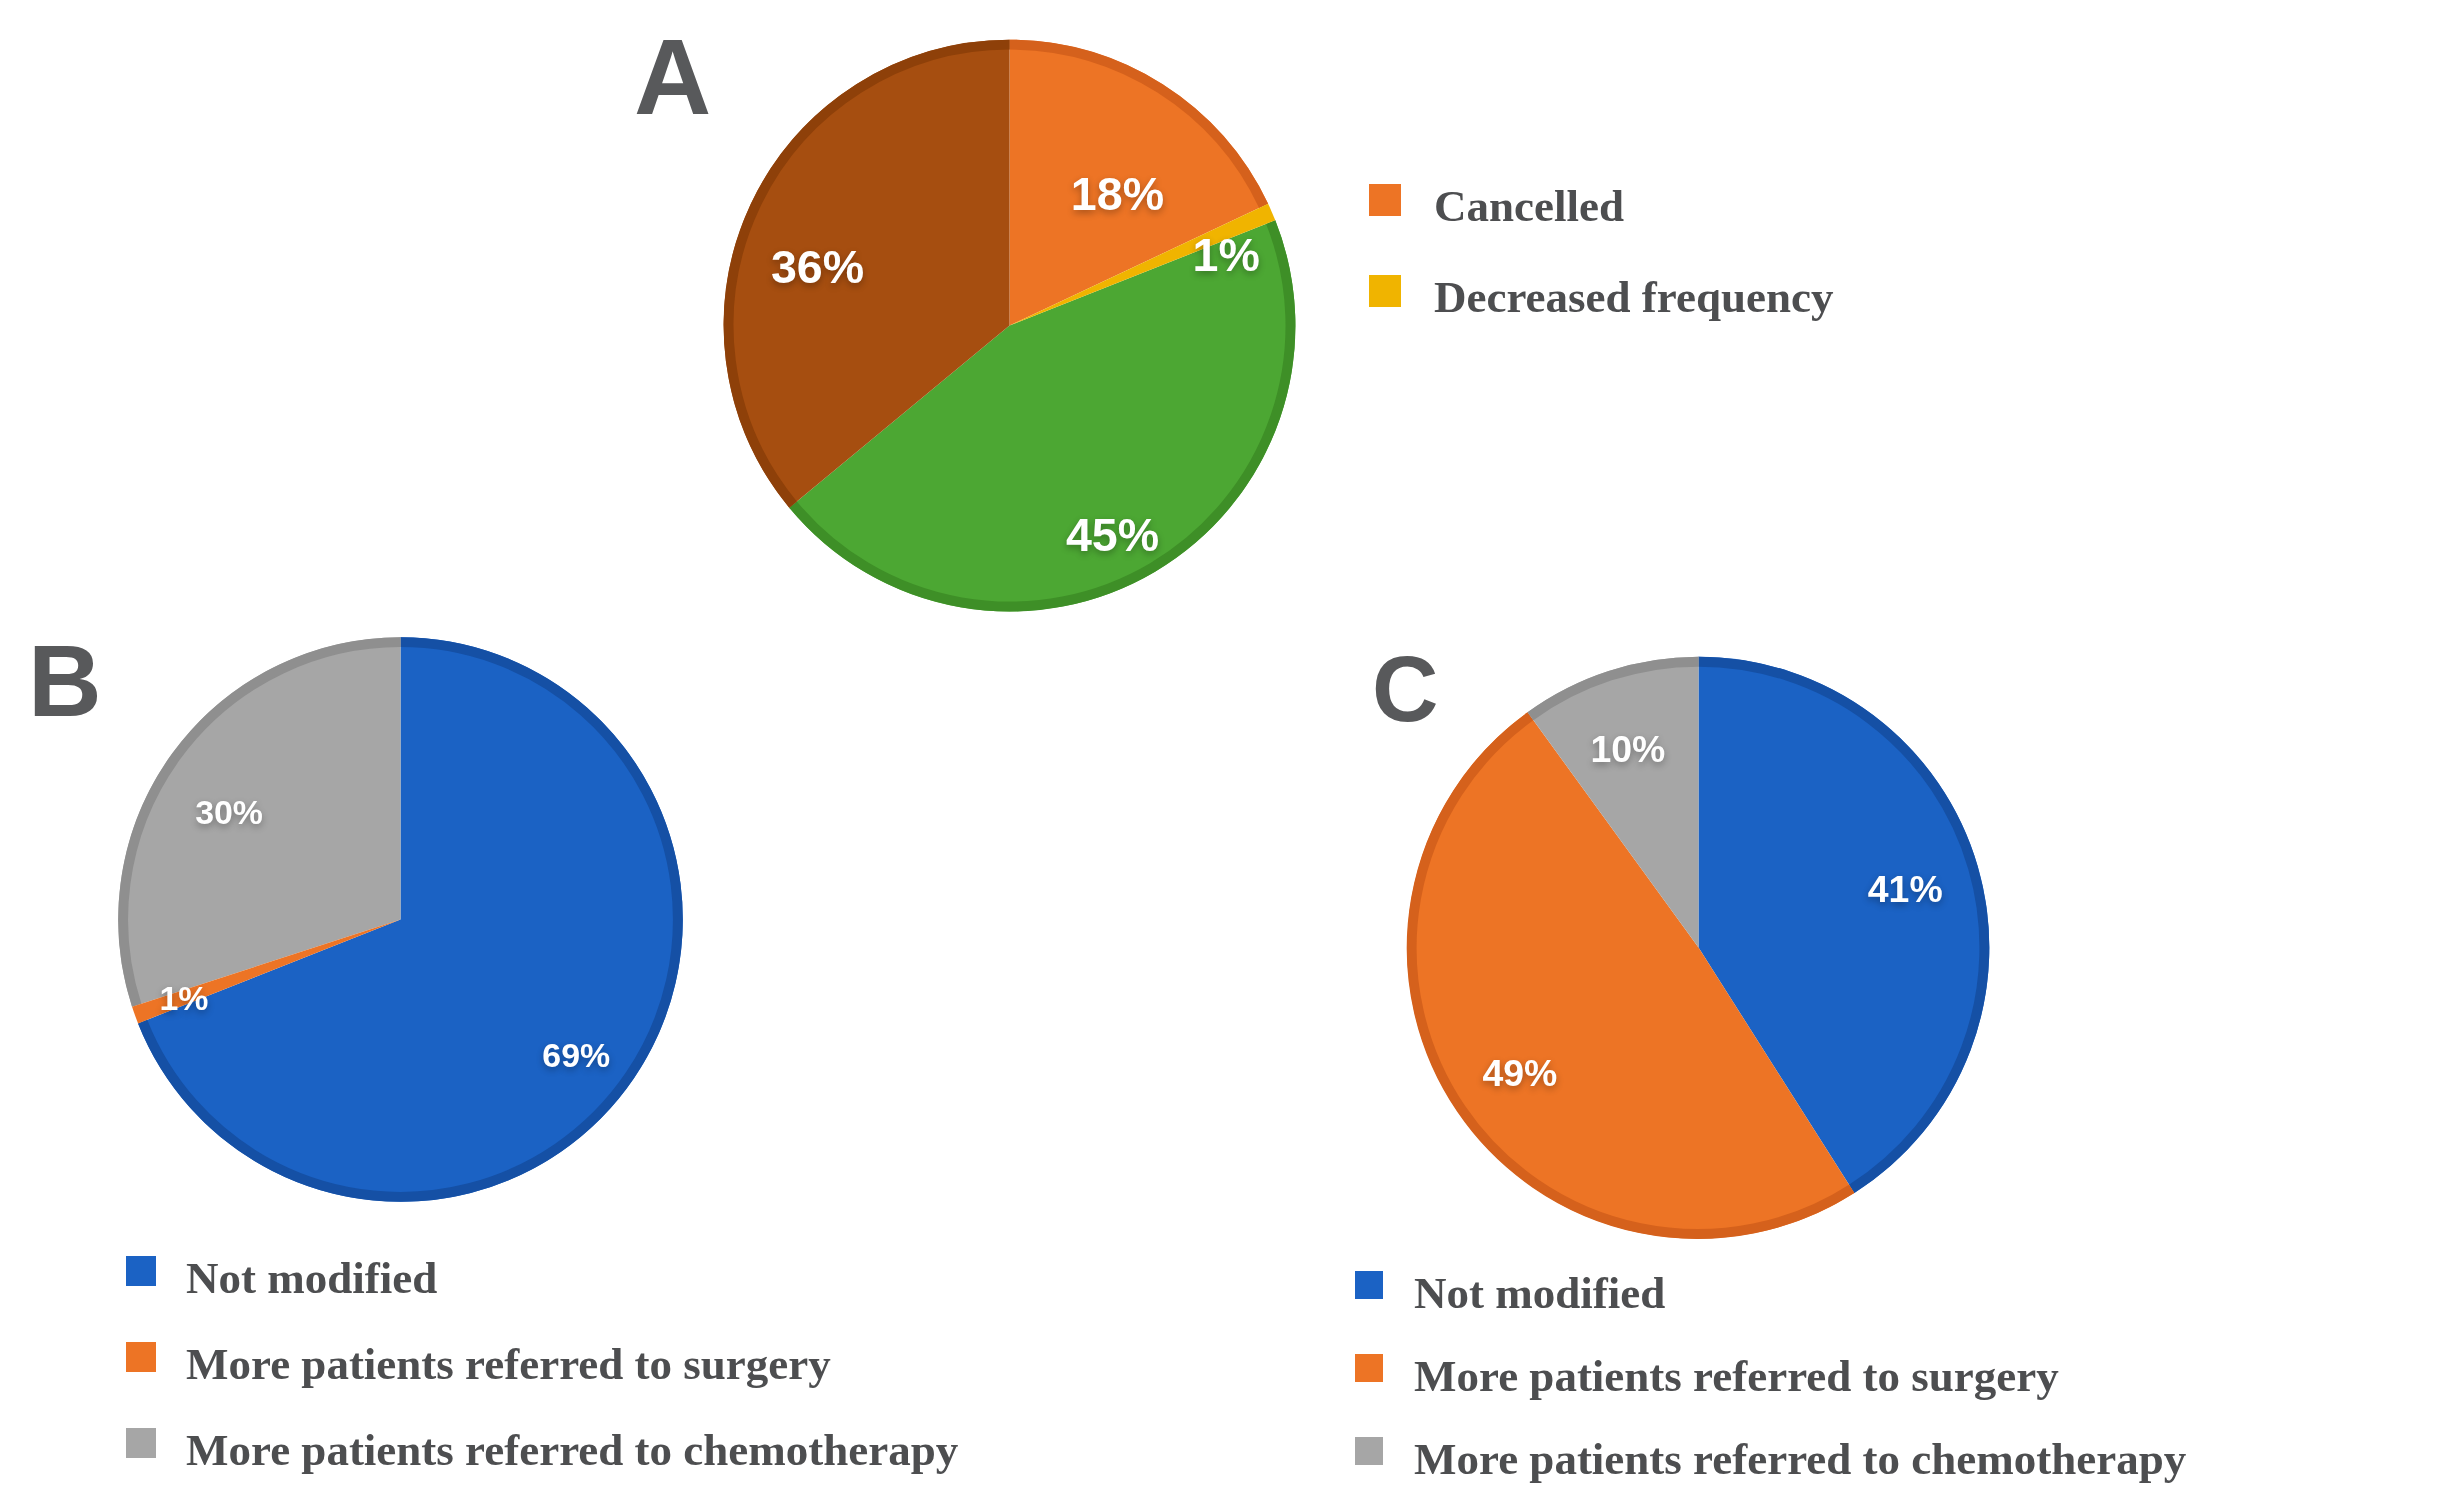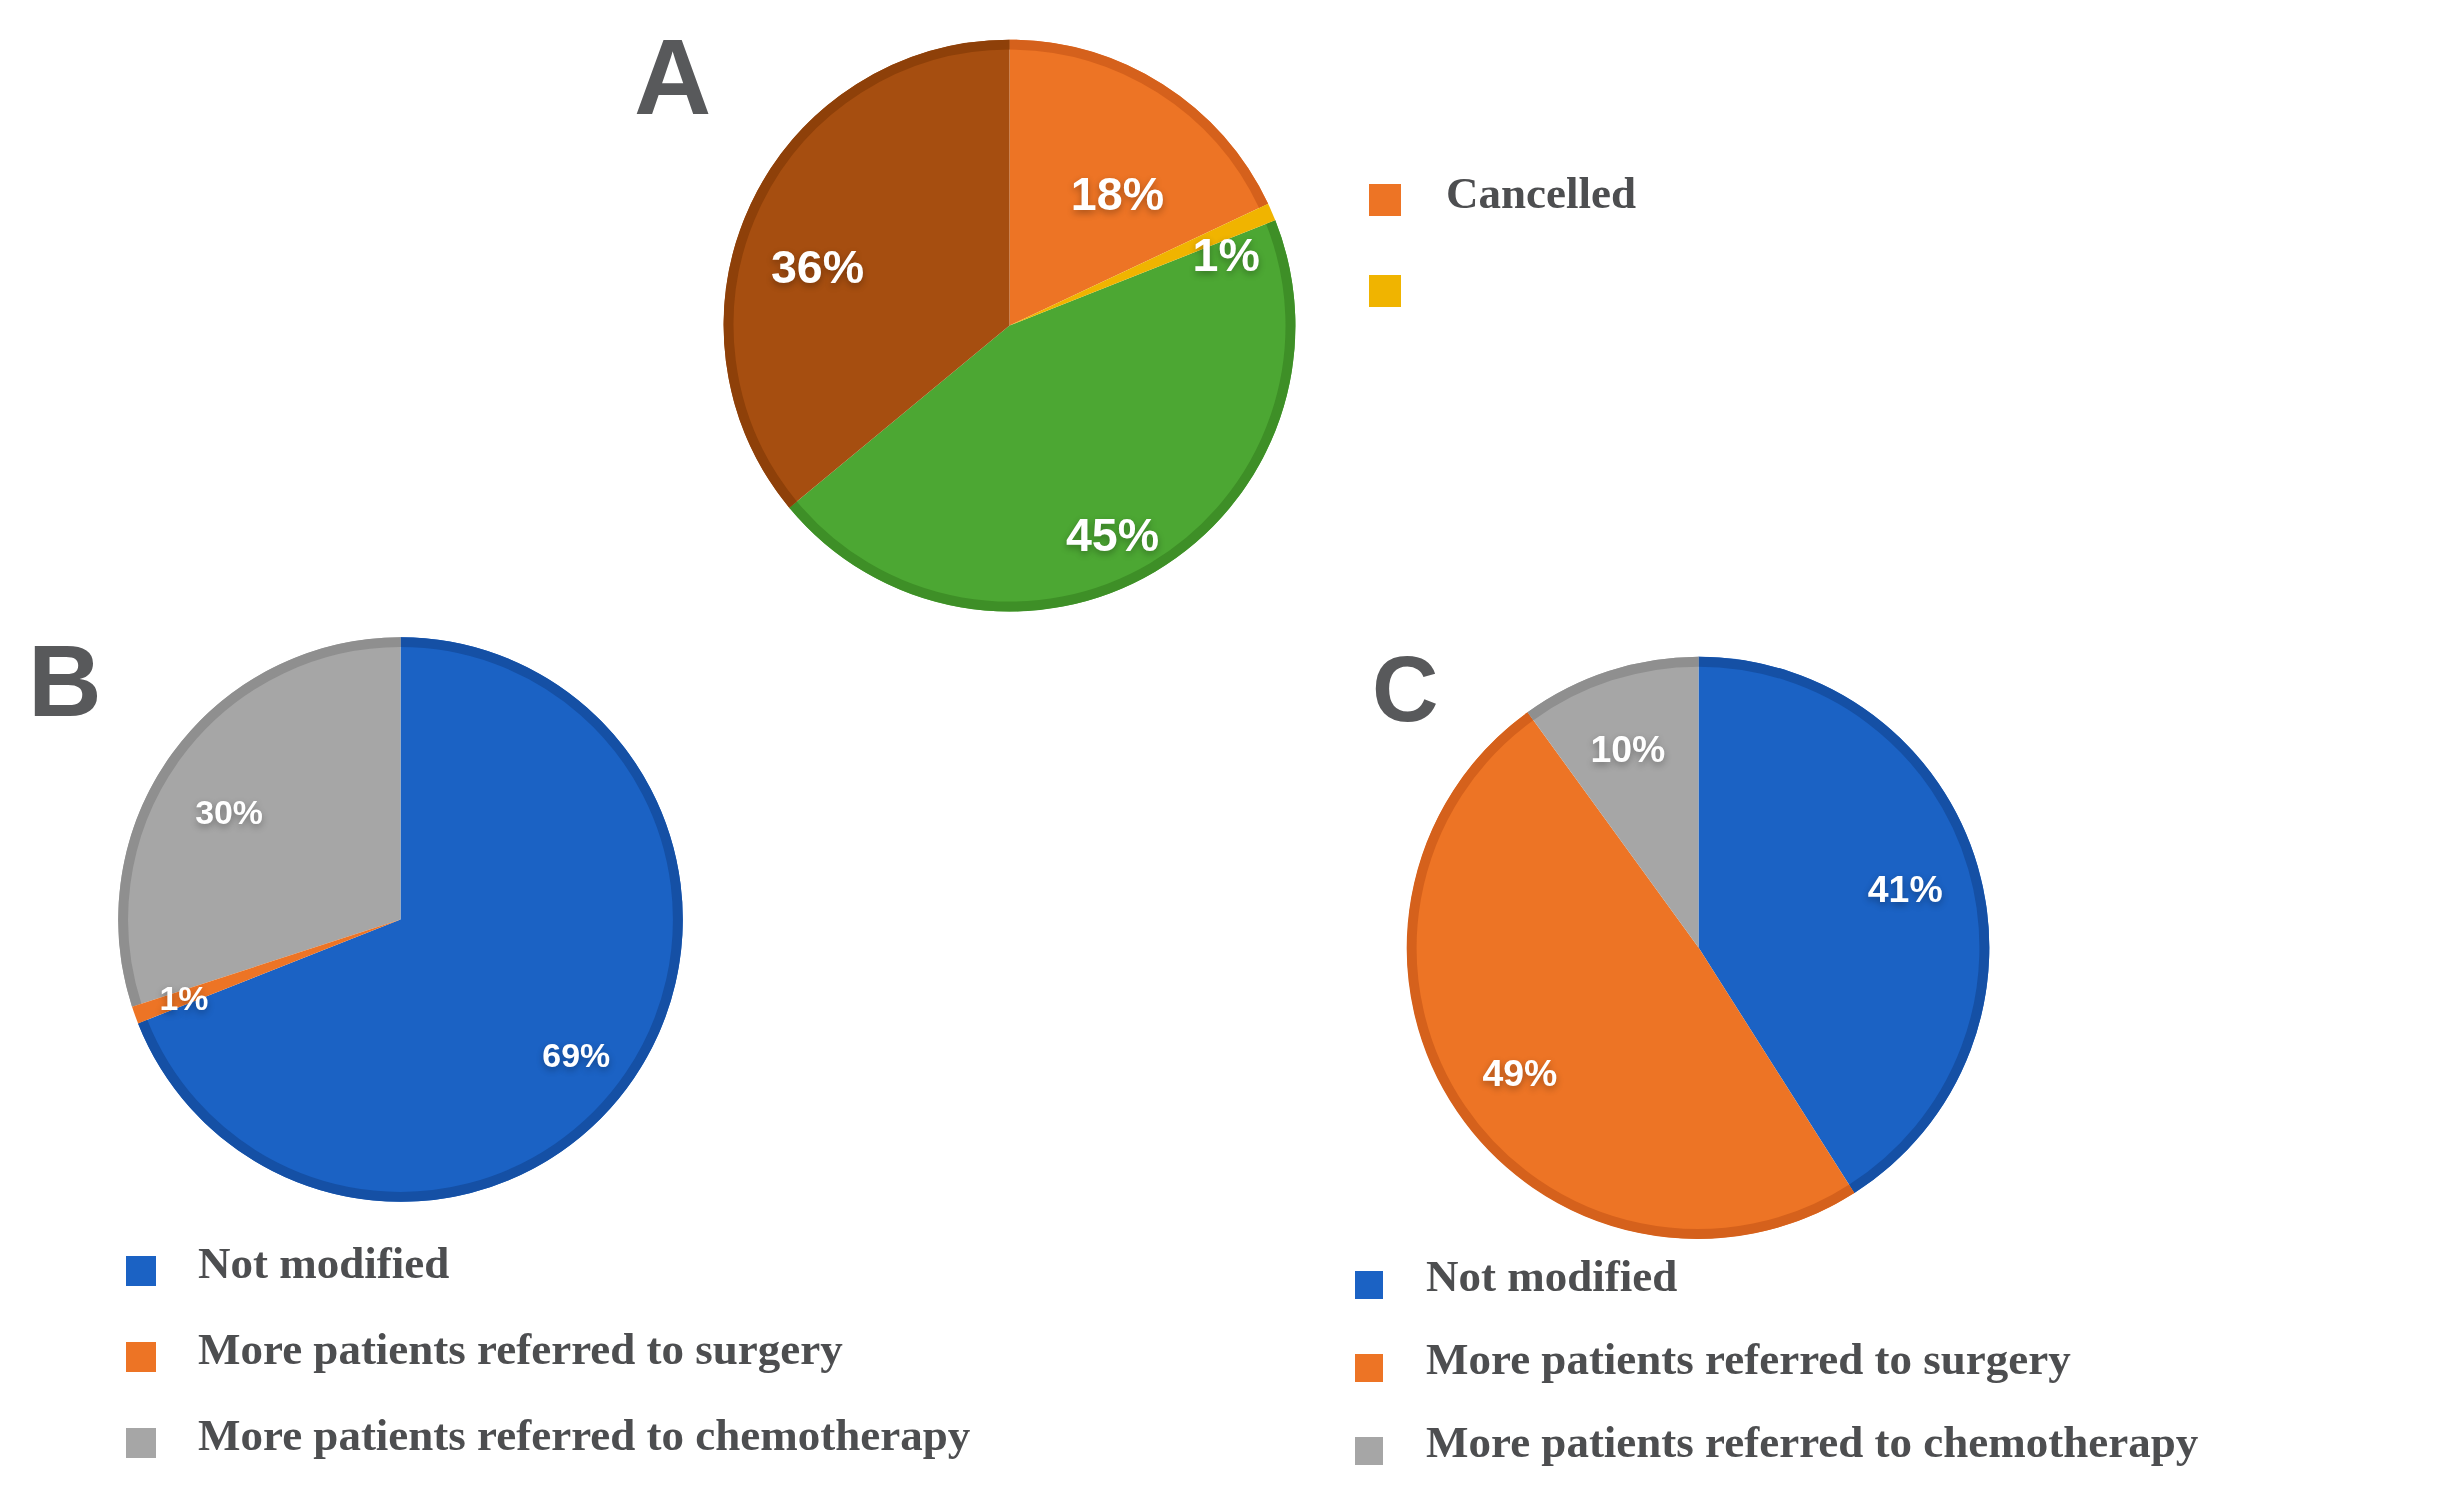--- a/index.html
+++ b/index.html
@@ -18,21 +18,21 @@
   #pie-B{left:90px;top:609px;}
   #pie-C{left:1388px;top:637px;}
 
   .pie-label{fill:#FFFFFF;font-weight:bold;font-family:"Liberation Sans",sans-serif;
              text-shadow:0 3px 7px rgba(0,0,0,0.30);}
 
   .legend{position:absolute;list-style:none;margin:0;padding:0;}
   #legend-A{left:1369px;top:184px;}
   #legend-B{left:126px;top:1256px;}
   #legend-C{left:1355px;top:1271px;}
-  .legend li{display:flex;align-items:flex-end;gap:12px;}
+  .legend li{display:flex;align-items:flex-start;}
   #legend-A li{height:32px;margin-bottom:59px;}
   #legend-B li{height:30px;margin-bottom:56px;}
   #legend-C li{height:28px;margin-bottom:55px;}
   .swatch{display:inline-block;flex:0 0 auto;}
   #legend-A .swatch{width:32px;height:32px;margin-right:33px;}
   #legend-B .swatch{width:30px;height:30px;margin-right:30px;}
   #legend-C .swatch{width:28px;height:28px;margin-right:31px;}
   .legend-label{font-family:"Liberation Serif",serif;font-weight:bold;color:#4D4E50;
                 white-space:nowrap;line-height:1;font-size:45px;}
 </style>
@@ -55,20 +55,21 @@
       <text x="586" y="760" text-anchor="middle" font-size="66" class="pie-label">45%</text>
       <text x="168" y="380" text-anchor="middle" font-size="66" class="pie-label">36%</text>
     </svg>
   <ul class="legend" id="legend-A">
       <li>
         <span class="swatch" style="background: rgb(237, 116, 37);"></span>
         <span class="legend-label">Cancelled</span>
       </li>
       <li>
         <span class="swatch" style="background: rgb(240, 180, 0);"></span>
+        <span class="legend-label">Decreased frequency</span>
       </li>
     </ul>
 
   <div class="panel-letter" id="letter-B">B</div>
   <svg class="pie" id="pie-B" viewBox="0 0 880 880" width="621" height="621">
       <path d="M 440 440 L 440.0 40.0 A 400 400 0 1 1 68.1 587.2 Z" fill="#1B62C4"></path>
       <path d="M 440.0 47.0 A 393 393 0 1 1 74.6 584.7" fill="none" stroke="#1550A5" stroke-width="14"></path>
       <path d="M 440 440 L 59.6 563.6 A 400 400 0 0 1 440.0 40.0 Z" fill="#A6A6A6"></path>
       <path d="M 66.2 561.4 A 393 393 0 0 1 440.0 47.0" fill="none" stroke="#8F8F8F" stroke-width="14"></path>
       <path d="M 440 440 L 68.1 587.2 A 400 400 0 0 1 59.6 563.6 Z" fill="#ED7425"></path>

